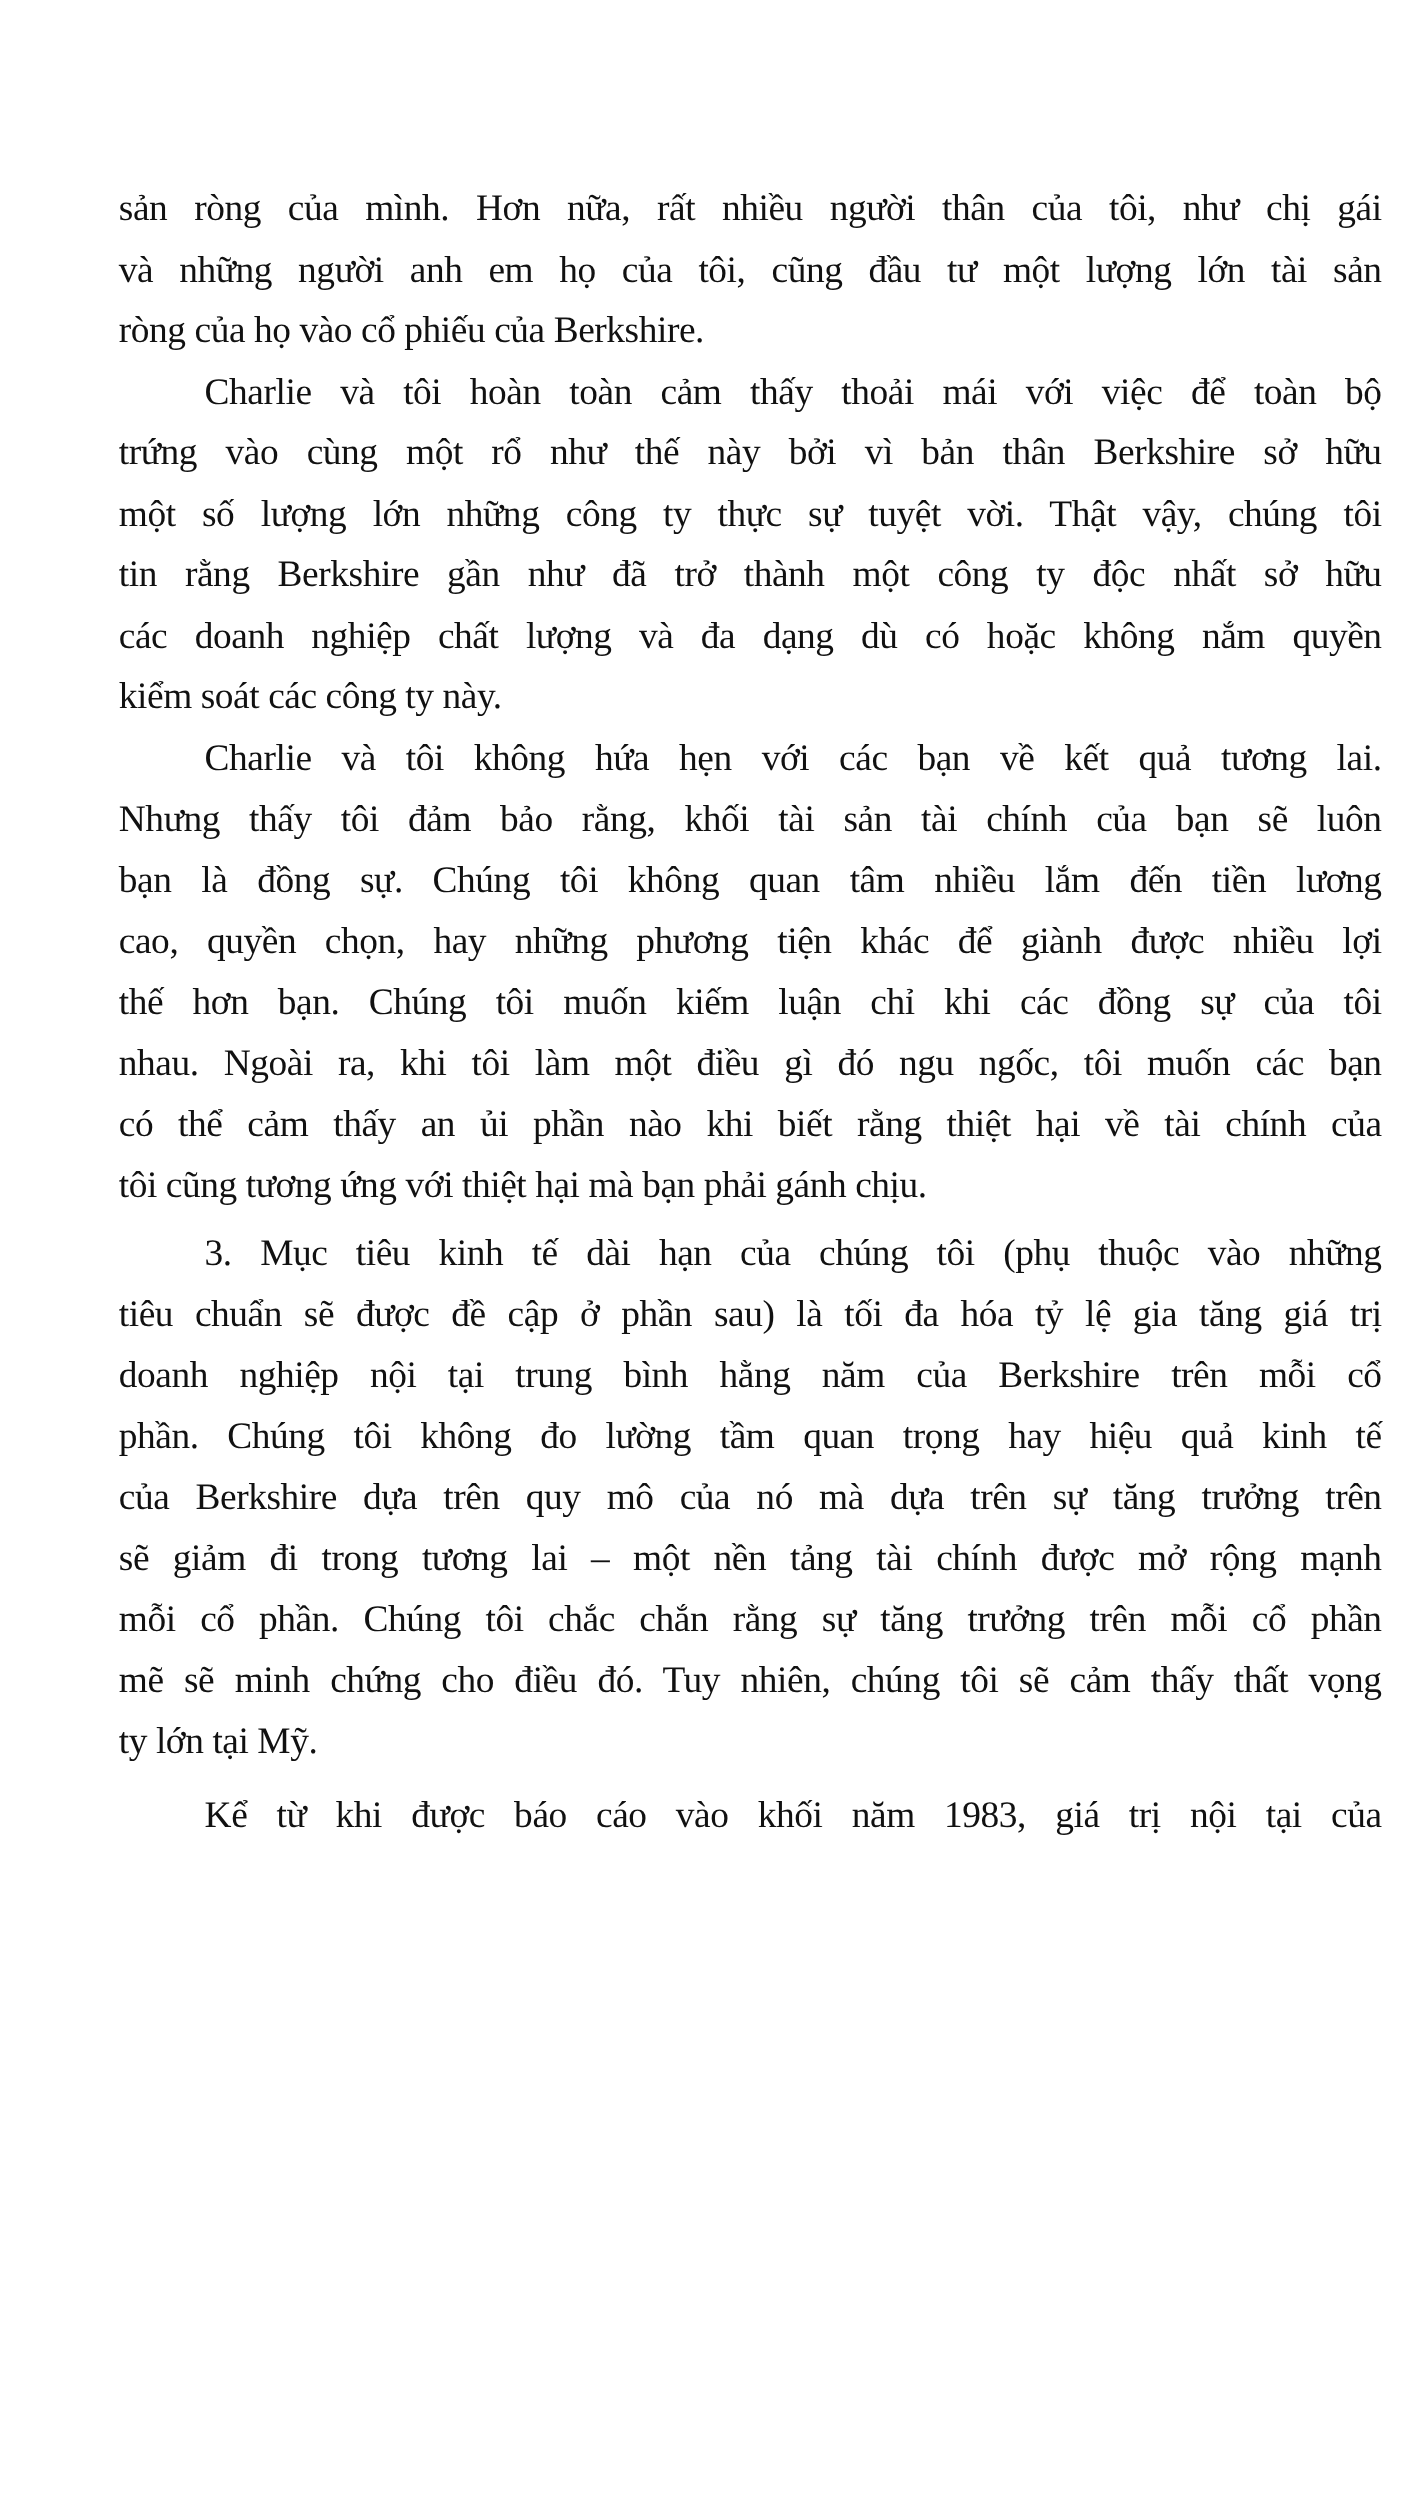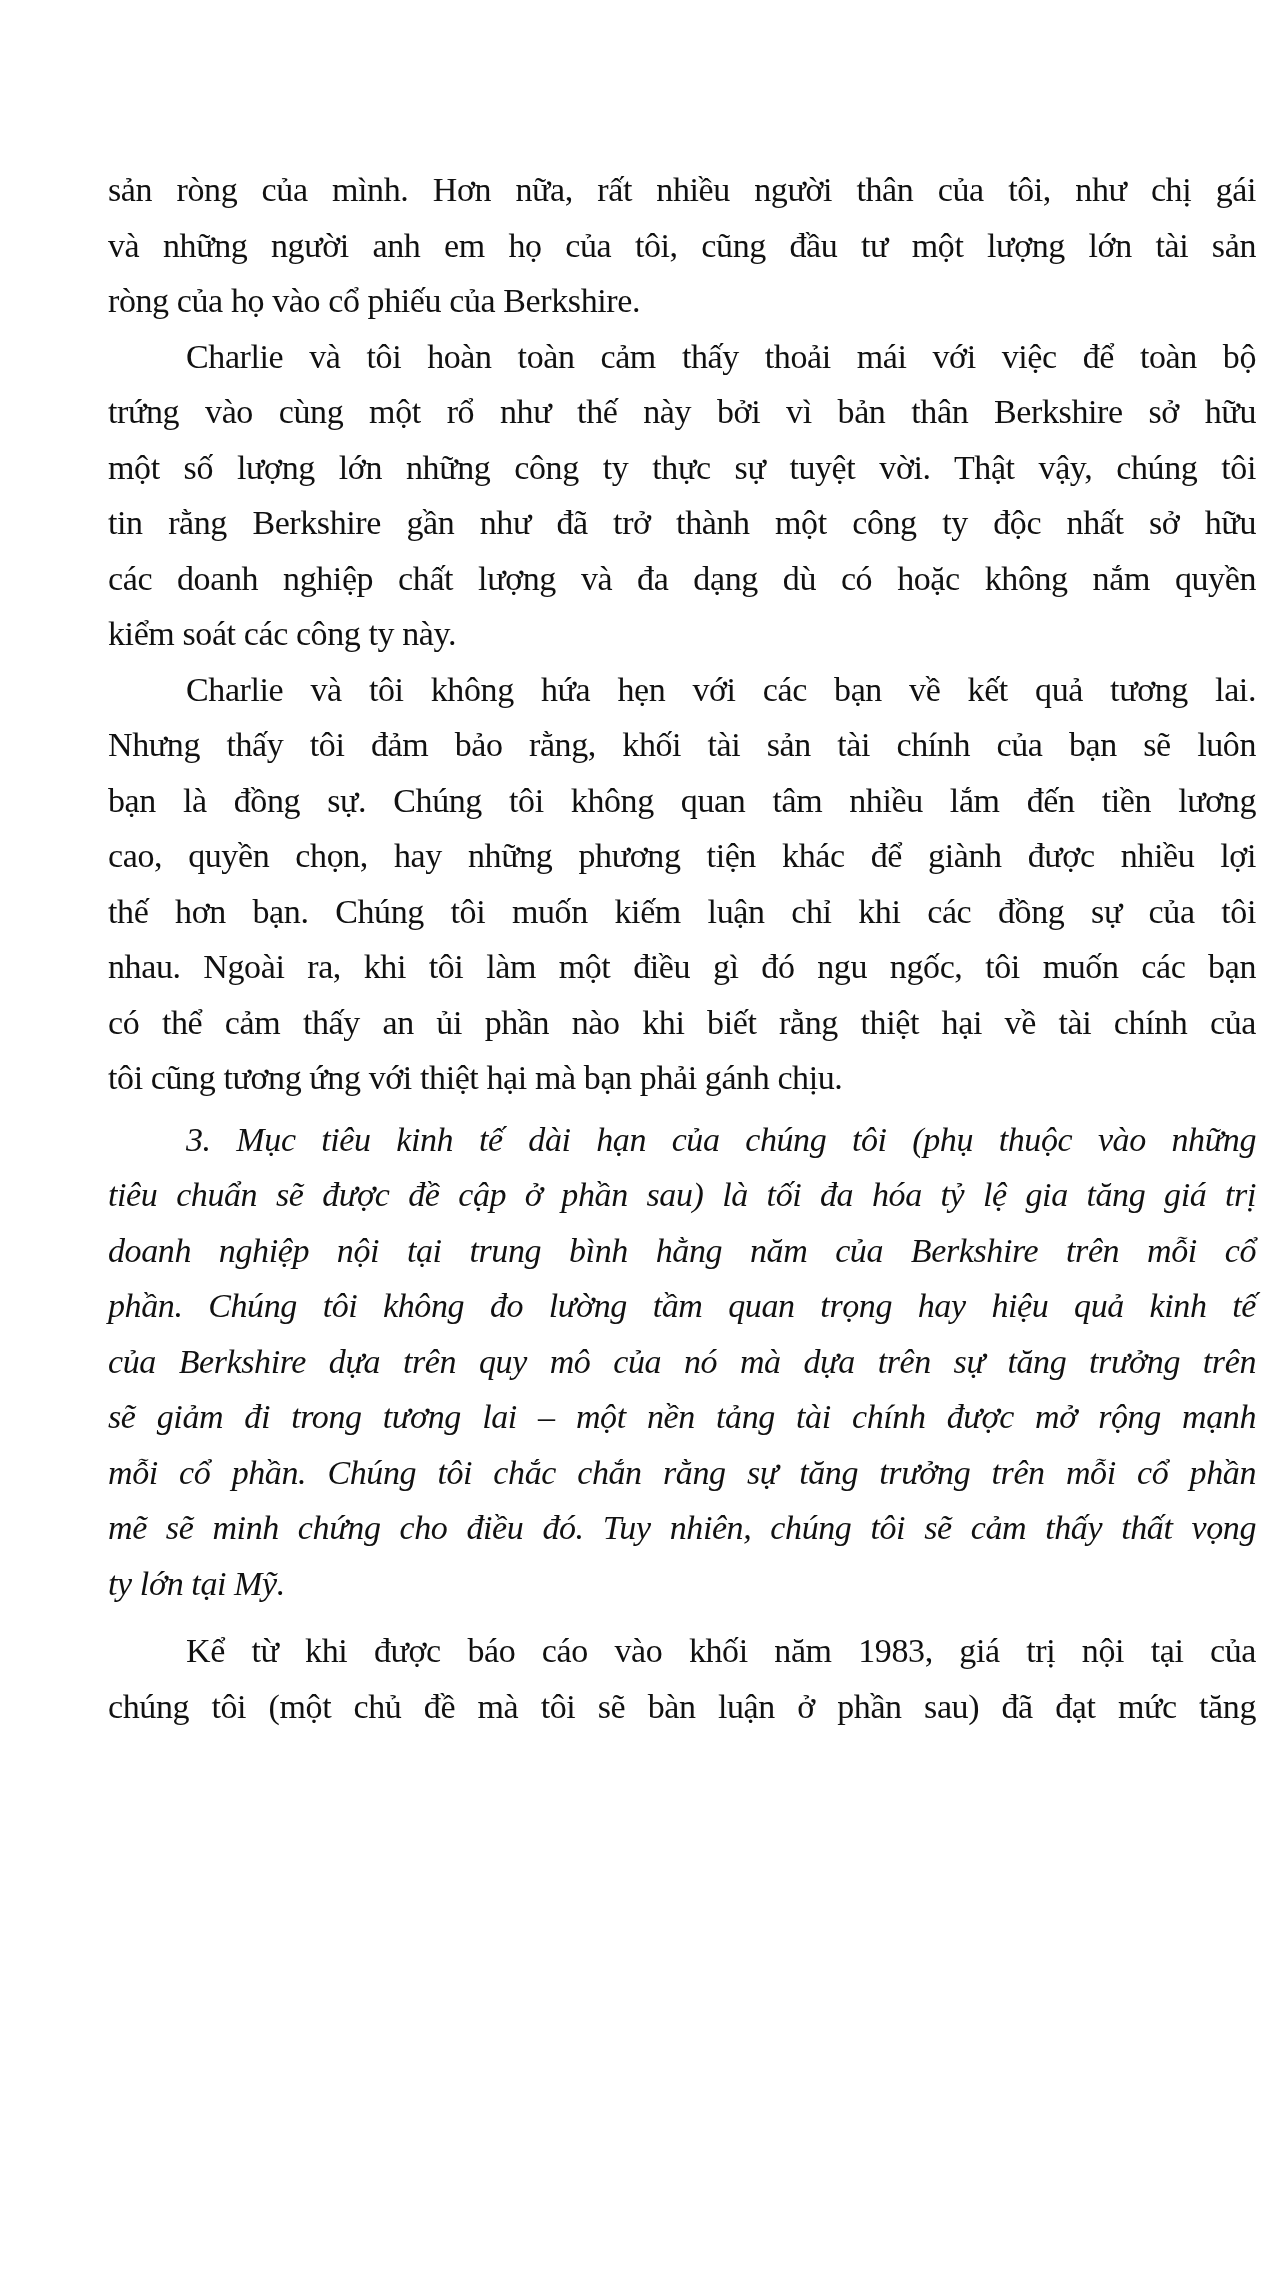--- a/index.html
+++ b/index.html
@@ -35,21 +35,20 @@
     .line.last {
       text-align-last: left;
     }
     .indent {
       padding-left: 78px;
     }
     .para {
       margin: 0;
     }
     .italic {
-      font-style: italic;
     }
     .sec3 { margin-top: 6px; }
     .after { margin-top: 12px; }
   </style>
 </head>
 <body>
 
 <div class="page">
 
   <div class="para">
@@ -85,16 +84,15 @@
     <span class="line">phần. Chúng tôi không đo lường tầm quan trọng hay hiệu quả kinh tế</span>
     <span class="line">của Berkshire dựa trên quy mô của nó mà dựa trên sự tăng trưởng trên</span>
     <span class="line">sẽ giảm đi trong tương lai – một nền tảng tài chính được mở rộng mạnh</span>
     <span class="line">mỗi cổ phần. Chúng tôi chắc chắn rằng sự tăng trưởng trên mỗi cổ phần</span>
     <span class="line">mẽ sẽ minh chứng cho điều đó. Tuy nhiên, chúng tôi sẽ cảm thấy thất vọng</span>
     <span class="line last">ty lớn tại Mỹ.</span>
   </div>
 
   <div class="para after">
     <span class="line indent">Kể từ khi được báo cáo vào khối năm 1983, giá trị nội tại của</span>
-    <span class="line">chúng tôi (một chủ đề mà tôi sẽ bàn luận ở phần sau) đã đạt mức tăng</span>
   </div>
 
 </div>
 
 </body></html>

